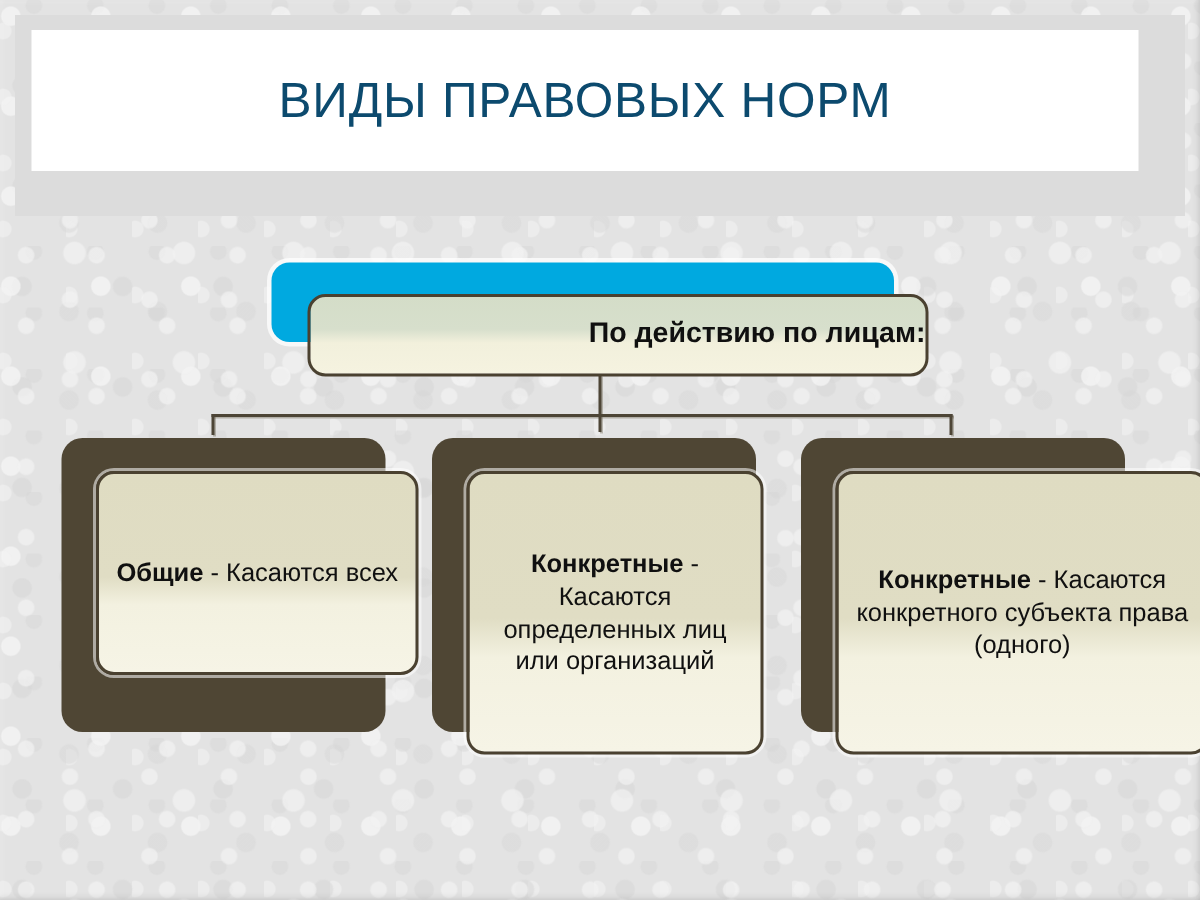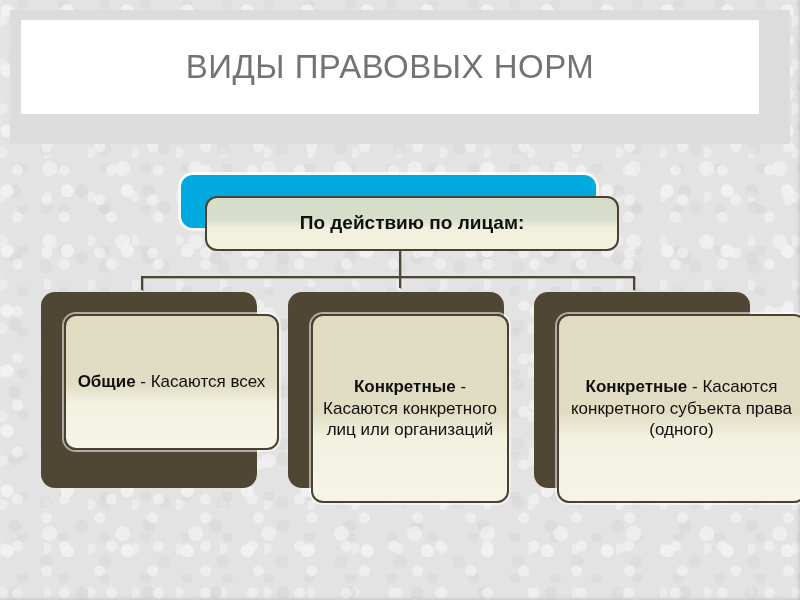--- a/index.html
+++ b/index.html
@@ -72,21 +72,21 @@
     background: #ffffff;
     display: flex;
     align-items: center;
     justify-content: center;
     z-index: 4;
   }
   .title-text {
     font-size: 33px;
     line-height: 1.1;
     letter-spacing: .5px;
-    color: #737373;
+    color: #0c4a6e;
     text-transform: uppercase;
     font-weight: 400;
     text-align: center;
     white-space: nowrap;
   }
 
   
   .conn {
     position: absolute;
     background: #4d4536;
@@ -169,39 +169,39 @@
   <div class="conn" style="left:399px; top:250px; width:2px; height:38px;"></div>
 
   <div class="conn" style="left:141px; top:276px; width:494px; height:2px;"></div>
 
   <div class="conn" style="left:141px; top:276px; width:2px; height:14px;"></div>
 
   <div class="conn" style="left:633px; top:276px; width:2px; height:14px;"></div>
 
   <div class="node node-top">
     <div class="node-shadow" style="left:181px; top:175px; width:415px; height:53px;"></div>
-    <div class="node-body" style="left:205px; top:196px; width:414px; height:55px;">
+    <div class="node-body" style="left:205px; top:196px; width:414px; height:55px;justify-content:flex-end;">
       <span class="node-text">По действию по лицам:</span>
     </div>
   </div>
 
   <div class="node node-child">
     <div class="node-shadow" style="left:41px; top:292px; width:216px; height:196px;"></div>
     <div class="node-body" style="left:64px; top:314px; width:215px; height:136px;">
       <span class="node-text">
         <b>Общие</b><span> - </span><span>Касаются всех</span>
       </span>
     </div>
   </div>
 
   <div class="node node-child">
     <div class="node-shadow" style="left:288px; top:292px; width:216px; height:196px;"></div>
     <div class="node-body" style="left:311px; top:314px; width:198px; height:189px;">
       <span class="node-text">
-        <b>Конкретные</b><span> - </span><span>Касаются конкретного лиц или организаций</span>
+        <b>Конкретные</b><span> - </span><span>Касаются определенных лиц или организаций</span>
       </span>
     </div>
   </div>
 
   <div class="node node-child">
     <div class="node-shadow" style="left:534px; top:292px; width:216px; height:196px;"></div>
     <div class="node-body" style="left:557px; top:314px; width:249px; height:189px;">
       <span class="node-text">
         <b>Конкретные</b><span> - </span><span>Касаются конкретного субъекта права (одного)</span>
       </span>

